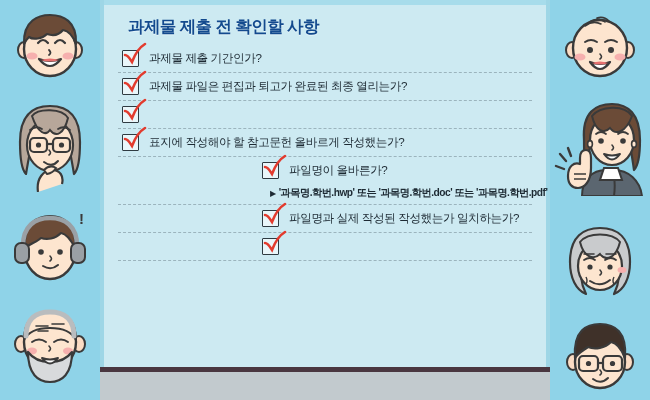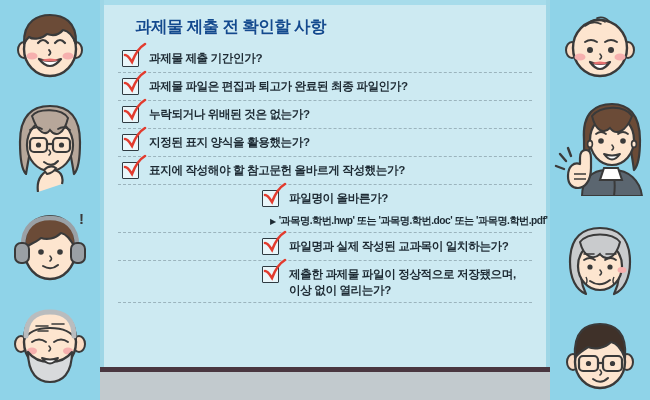--- a/index.html
+++ b/index.html
@@ -31,21 +31,21 @@
     z-index:3;
   }
   #panel:before{
     content:"";position:absolute;left:0;top:0;width:100%;height:5px;background:#a7dceb;
   }
   .panel-title{
     color:#134a8e;
     font-size:16.5px;
     font-weight:bold;
     letter-spacing:-0.6px;
-    margin:4px 0 7px 17px;
+    margin:4px 0 7px 10px;
     text-shadow:0 1px 0 rgba(255,255,255,.5);
   }
   .rows{position:relative;}
   .row{
     position:relative;
     display:flex;
     align-items:flex-start;
     padding:4px 0 5px 0;
     border-bottom:1px dashed #9bb4bd;
   }
@@ -58,21 +58,21 @@
     position:relative;flex:0 0 auto;
     width:15px;height:15px;margin:1px 10px 0 4px;
     border:1.6px solid #2f3b42;background:#e9f6fa;border-radius:1px;
   }
   .cbx .tick{
     position:absolute;left:-1px;top:-8px;width:24px;height:22px;overflow:visible;
   }
   .row-text{
     color:#1d2a33;
     font-size:11.6px;
-    font-weight:bold;
+    font-weight:normal;
     line-height:15.5px;
     letter-spacing:-0.4px;
     padding-top:1px;
   }
   .row-text .l2{display:block;}
   .hint{
     display:flex;align-items:center;
     color:#1d2a33;font-size:10.2px;font-weight:bold;letter-spacing:-0.5px;
     white-space:nowrap;
   }
@@ -235,41 +235,30 @@
             <span class="l2">과제물 제출 기간인가?</span>
           </div>
         </div>
         <div class="row">
           <div class="cbx">
             <svg class="tick" viewBox="0 0 24 22">
               <path d="M3 12 C6 12 8 16 10 19 C13 11 18 4 23 1" fill="none" stroke="#e23b2e" stroke-width="2.6" stroke-linecap="round"></path>
             </svg>
           </div>
           <div class="row-text">
-            <span class="l2">과제물 파일은 편집과 퇴고가 완료된 최종 파일인가?</span>
+            <span class="l2">과제물 파일은 편집과 퇴고가 완료된 최종 열리는가?</span>
           </div>
         </div>
         <div class="row">
           <div class="cbx">
             <svg class="tick" viewBox="0 0 24 22">
               <path d="M3 12 C6 12 8 16 10 19 C13 11 18 4 23 1" fill="none" stroke="#e23b2e" stroke-width="2.6" stroke-linecap="round"></path>
             </svg>
           </div>
           <div class="row-text">
-            <span class="l2">누락되거나 위배된 것은 없는가?</span>
-          </div>
-        </div>
-        <div class="row">
-          <div class="cbx">
-            <svg class="tick" viewBox="0 0 24 22">
-              <path d="M3 12 C6 12 8 16 10 19 C13 11 18 4 23 1" fill="none" stroke="#e23b2e" stroke-width="2.6" stroke-linecap="round"></path>
-            </svg>
-          </div>
-          <div class="row-text">
-            <span class="l2">지정된 표지 양식을 활용했는가?</span>
           </div>
         </div>
         <div class="row">
           <div class="cbx">
             <svg class="tick" viewBox="0 0 24 22">
               <path d="M3 12 C6 12 8 16 10 19 C13 11 18 4 23 1" fill="none" stroke="#e23b2e" stroke-width="2.6" stroke-linecap="round"></path>
             </svg>
           </div>
           <div class="row-text">
             <span class="l2">표지에 작성해야 할 참고문헌 올바르게 작성했는가?</span>
@@ -291,32 +280,28 @@
             <span>'과목명.학번.hwp' 또는 '과목명.학번.doc' 또는 '과목명.학번.pdf'</span>
           </div>
         </div>
         <div class="row indent">
           <div class="cbx">
             <svg class="tick" viewBox="0 0 24 22">
               <path d="M3 12 C6 12 8 16 10 19 C13 11 18 4 23 1" fill="none" stroke="#e23b2e" stroke-width="2.6" stroke-linecap="round"></path>
             </svg>
           </div>
           <div class="row-text">
-            <span class="l2">파일명과 실제 작성된 교과목이 일치하는가?</span>
+            <span class="l2">파일명과 실제 작성된 작성했는가 일치하는가?</span>
           </div>
         </div>
         <div class="row indent">
           <div class="cbx">
             <svg class="tick" viewBox="0 0 24 22">
               <path d="M3 12 C6 12 8 16 10 19 C13 11 18 4 23 1" fill="none" stroke="#e23b2e" stroke-width="2.6" stroke-linecap="round"></path>
             </svg>
-          </div>
-          <div class="row-text">
-            <span class="l2">제출한 과제물 파일이 정상적으로 저장됐으며,</span>
-            <span class="l2">이상 없이 열리는가?</span>
           </div>
         </div>
       </div>
   </div>
 
   <svg class="desk-scene" viewBox="0 0 450 190">
 
     <g stroke="#3a3a3a" stroke-width="2" stroke-linejoin="round">
 
       <path d="M66 28 C62 6 82 -6 100 2 C118 10 116 34 110 46 C106 36 100 30 94 28 C84 34 72 36 66 28 Z" fill="#f2c887"></path>

